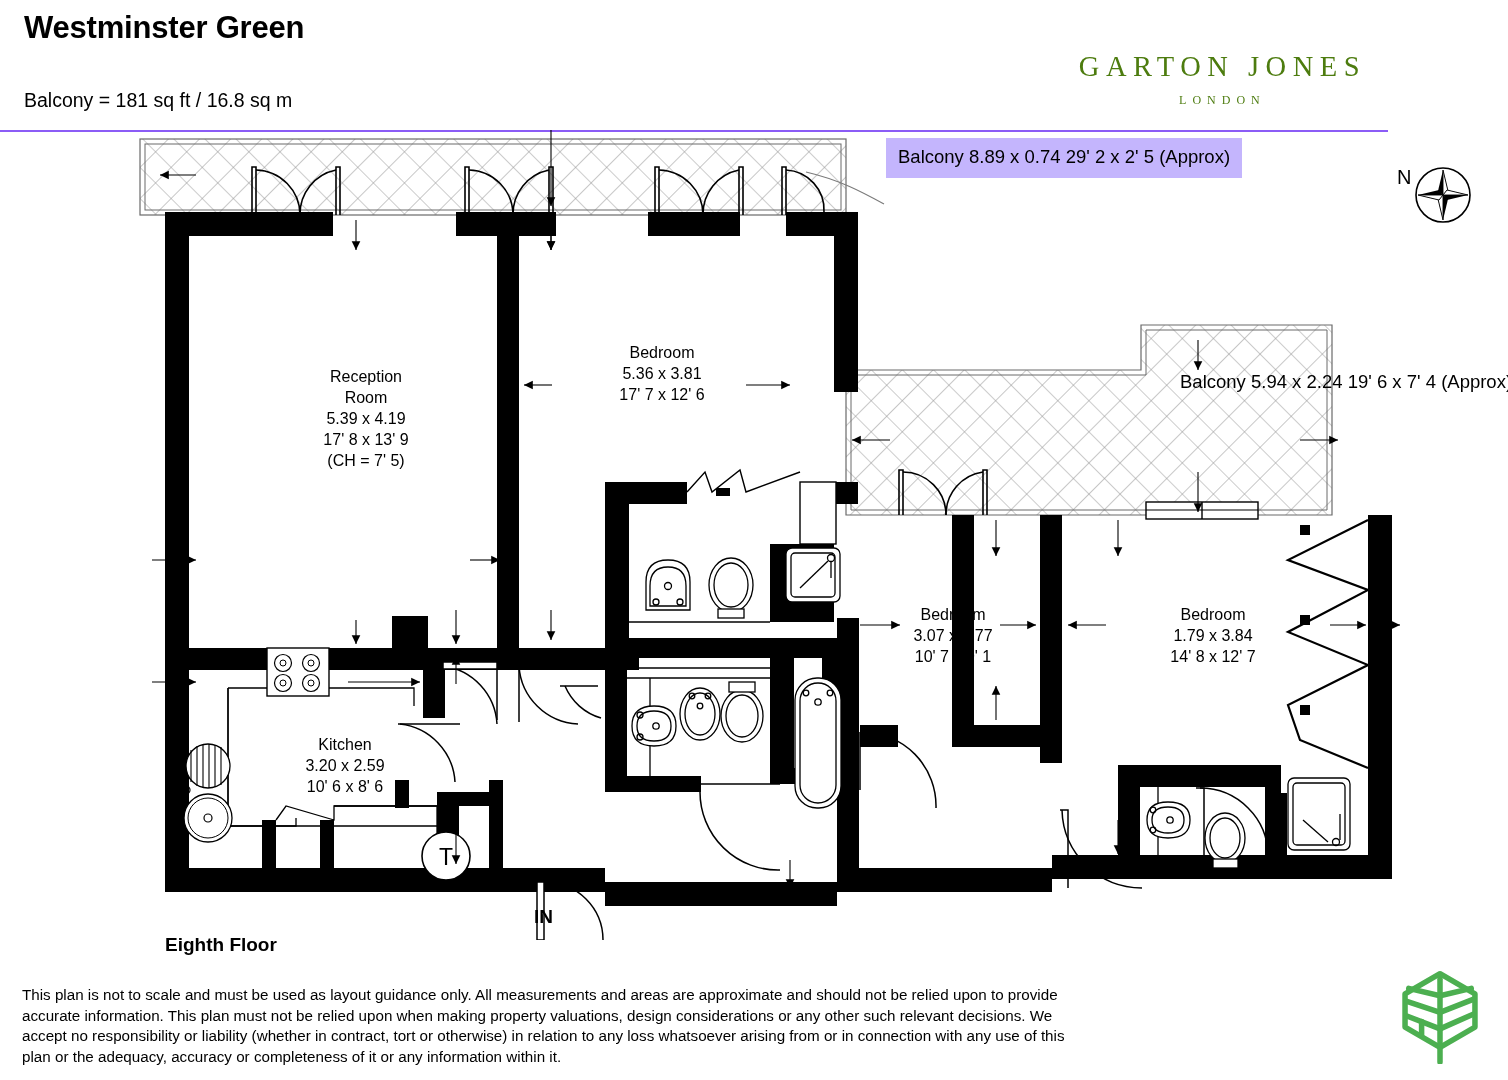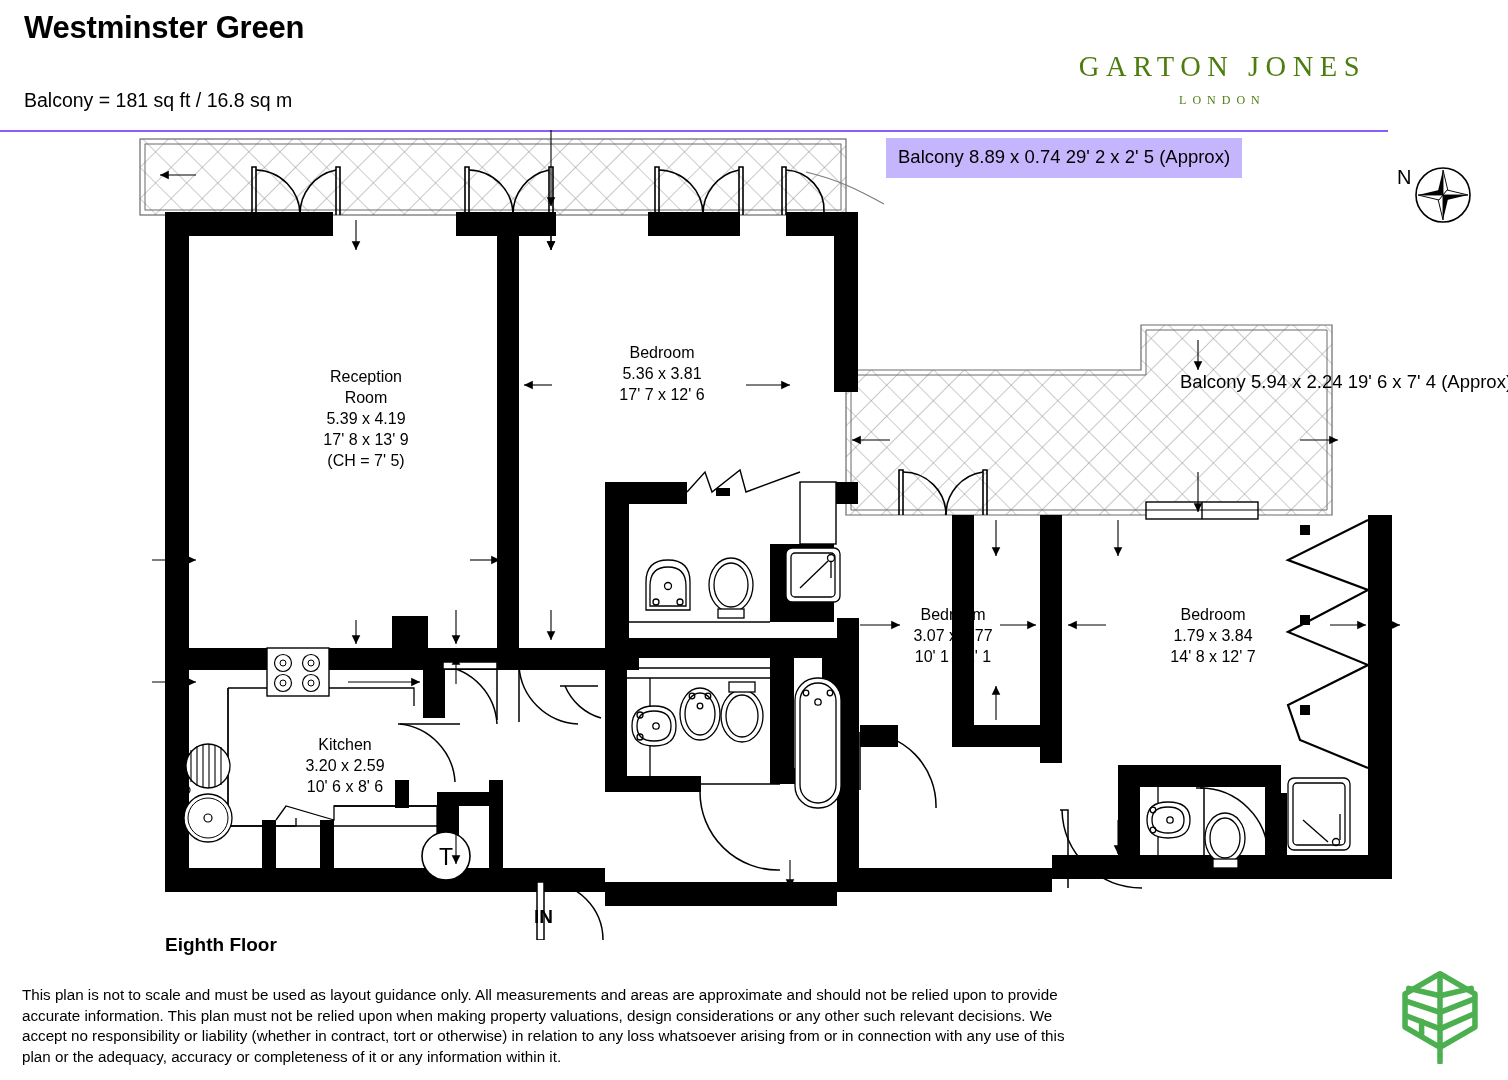--- a/index.html
+++ b/index.html
@@ -518,21 +518,21 @@
 
 <div class="room-label" style="left:578px; top:342px; width:168px;">
   <span class="ln">Bedroom</span>
   <span class="ln">5.36 x 3.81</span>
   <span class="ln">17' 7 x 12' 6</span>
 </div>
 
 <div class="room-label" style="left:870px; top:604px; width:166px;">
   <span class="ln">Bedroom</span>
   <span class="ln">3.07 x 2.77</span>
-  <span class="ln">10' 1 x 1' 1</span>
+  <span class="ln">10' 7 x 9' 1</span>
 </div>
 
 <div class="room-label" style="left:1130px; top:604px; width:166px;">
   <span class="ln">Bedroom</span>
   <span class="ln">1.79 x 3.84</span>
   <span class="ln">14' 8 x 12' 7</span>
 </div>
 
 <div class="room-label" style="left:222px; top:734px; width:168px;margin-left:39px;">
   <span class="ln">Kitchen</span>

